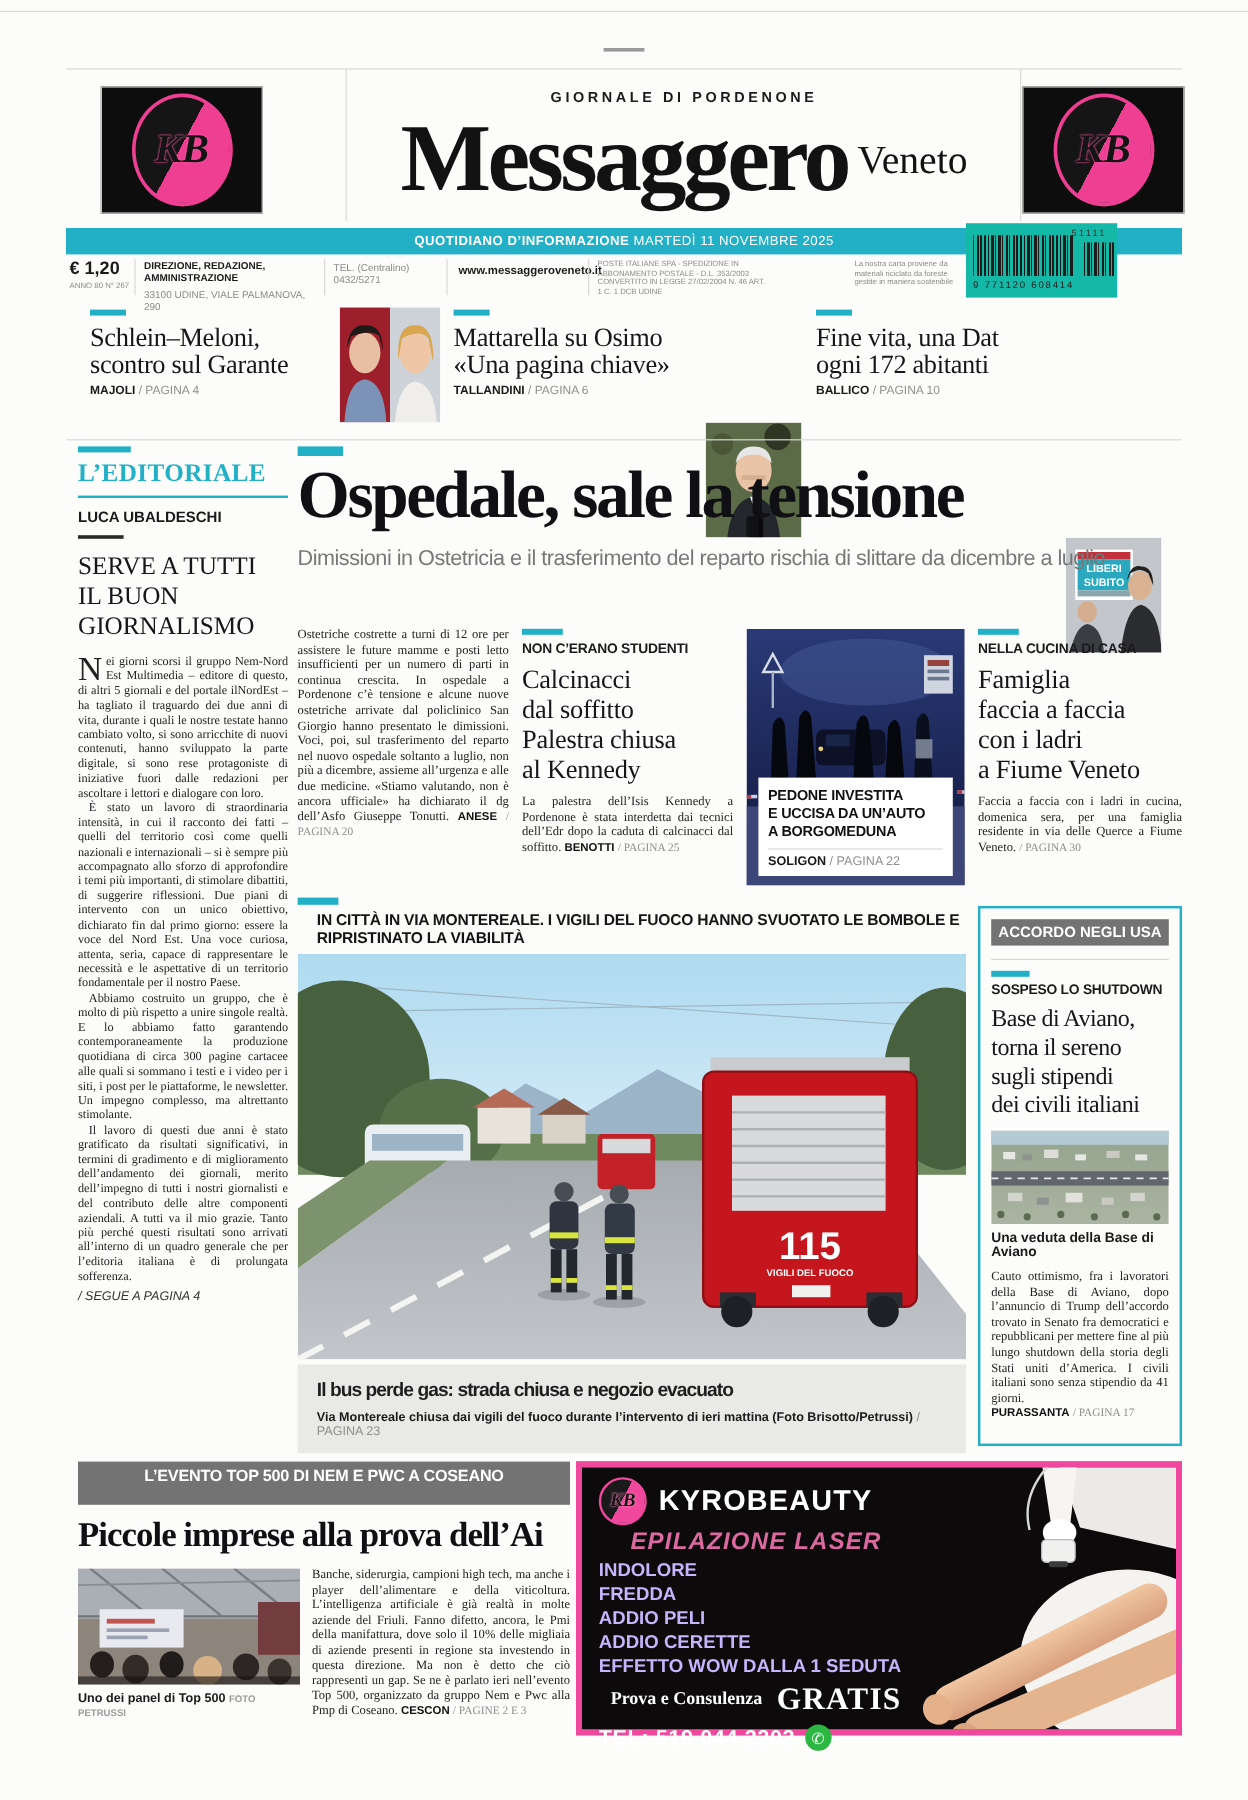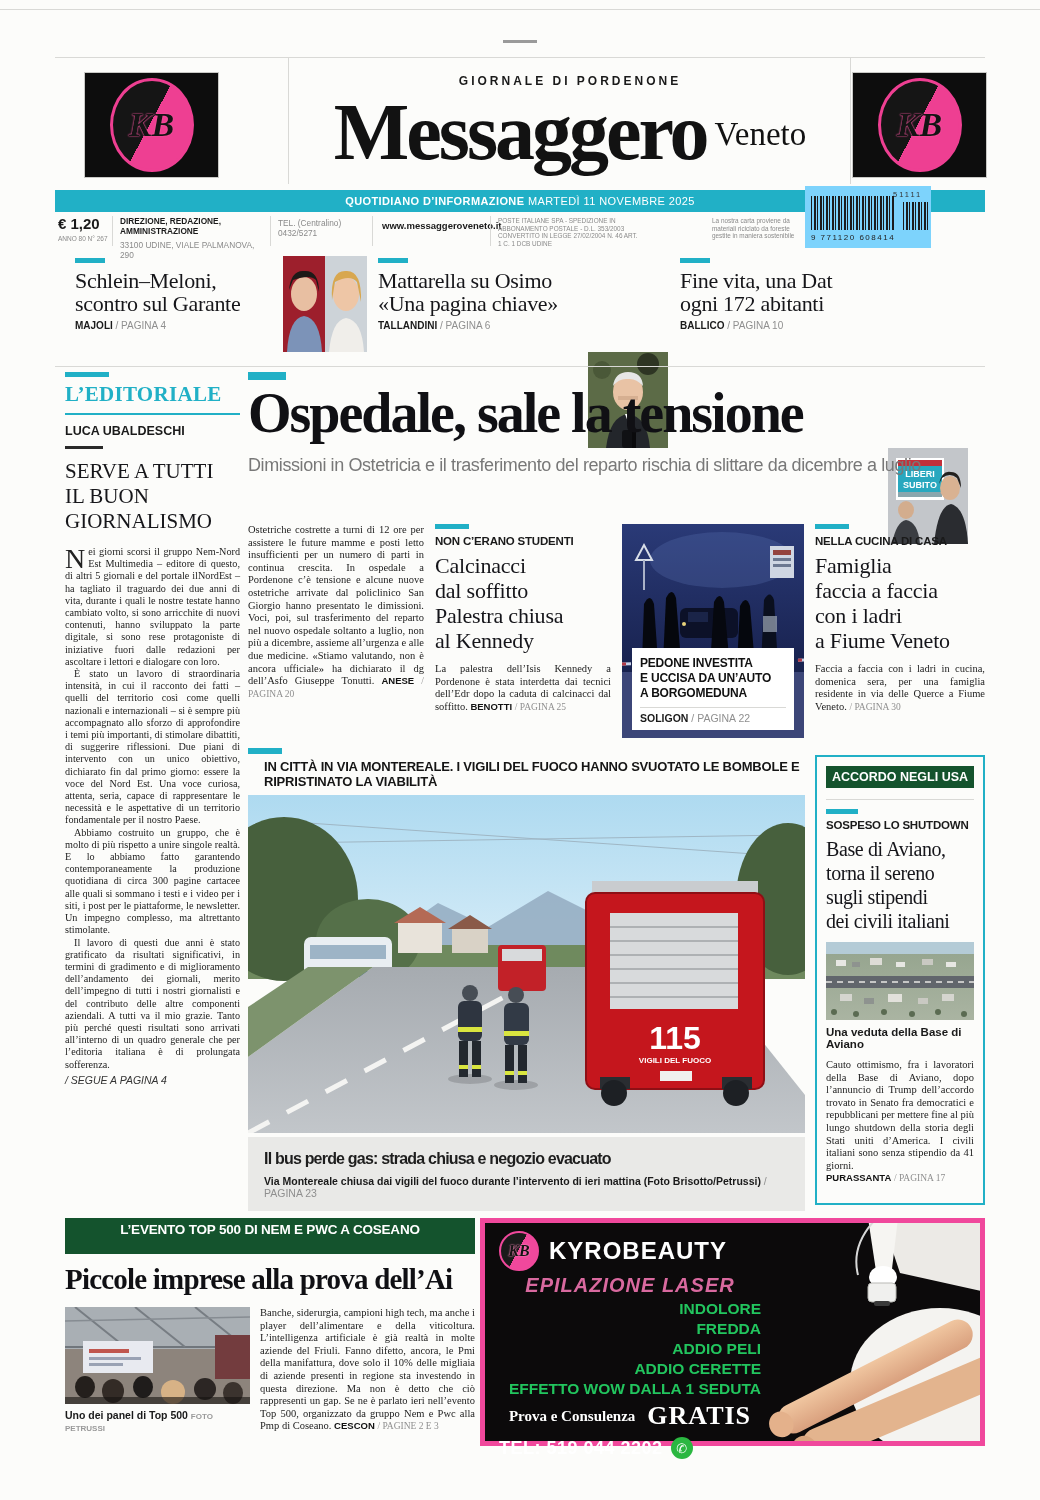--- a/index.html
+++ b/index.html
@@ -32,22 +32,22 @@
   .bars{background:repeating-linear-gradient(90deg,#1c1c1c 0 1px,transparent 1px 3px,#1c1c1c 3px 5px,transparent 5px 6px);}
   
   .teaser .title{font-family:"Liberation Serif",serif;font-size:22px;line-height:23px;letter-spacing:-.3px;color:#16161a;margin-top:6px;}
   .teaser .byrow{margin-top:5px;font-size:10px;}
   .photo{overflow:hidden;position:relative;}
   
   .skick{font-size:11.5px;font-weight:bold;letter-spacing:-.2px;margin-top:6px;}
   .shead{font-family:"Liberation Serif",serif;font-size:22px;line-height:25px;letter-spacing:-.2px;color:#15151a;margin-top:6px;}
   .overlaycard{position:absolute;left:10px;bottom:8px;width:146px;background:#fff;padding:8px 8px 6px;}
   .overlaycard .ol{font-size:12px;font-weight:bold;line-height:15px;letter-spacing:-.2px;color:#111;}
-  .badge{background:#14532d;color:#fff;font-weight:bold;text-align:center;}
-  .adline{color:#22c55e;font-weight:bold;text-align:right;}
+  .badge{background:#737373;color:#fff;font-weight:bold;text-align:center;}
+  .adline{color:#c4b5fd;font-weight:bold;text-align:left;}
 </style>
 </head>
 <body>
 
 <div id="page">
 
   <div class="abs hair" style="left:0;right:0;top:9px;height:1px;"></div>
   <div class="abs" style="left:503px;top:40px;width:34px;height:3px;background:#9a9a9a;"></div>
   <div class="abs hair" style="left:55px;top:57px;width:930px;height:1px;"></div>
   <div class="abs hair" style="left:288px;top:58px;width:1px;height:126px;"></div>
@@ -67,21 +67,21 @@
   <div class="abs mast-edition">GIORNALE DI PORDENONE</div>
   <div class="abs mast-line">
     <span class="mast-title">Messaggero</span>
     <span class="mast-suffix">Veneto</span>
   </div>
 
   <div class="abs infobar">
     <b>QUOTIDIANO D’INFORMAZIONE</b><span> MARTEDÌ 11 NOVEMBRE 2025</span>
   </div>
 
-  <div class="abs" style="left:805px;top:186px;width:126px;height:62px;background:#7dd3fc;">
+  <div class="abs" style="left:805px;top:186px;width:126px;height:62px;background:#14b8a6;">
     <div class="abs" style="left:88px;top:4px;width:36px;font-size:7.5px;letter-spacing:2px;color:#333;">51111</div>
     <div class="abs bars" style="left:6px;top:10px;width:84px;height:34px;"></div>
     <div class="abs bars" style="left:98px;top:16px;width:26px;height:28px;"></div>
     <div class="abs" style="left:2px;top:47px;width:92px;text-align:center;font-size:8px;letter-spacing:1.5px;color:#222;">9 771120 608414</div>
   </div>
 
   <div class="abs" style="left:58px;top:215px;">
     <div style="font-size:15px;font-weight:bold;">€ 1,20</div>
     <div style="font-size:6.5px;color:#8a8a8a;margin-top:3px;">ANNO 80 N° 267</div>
   </div>

